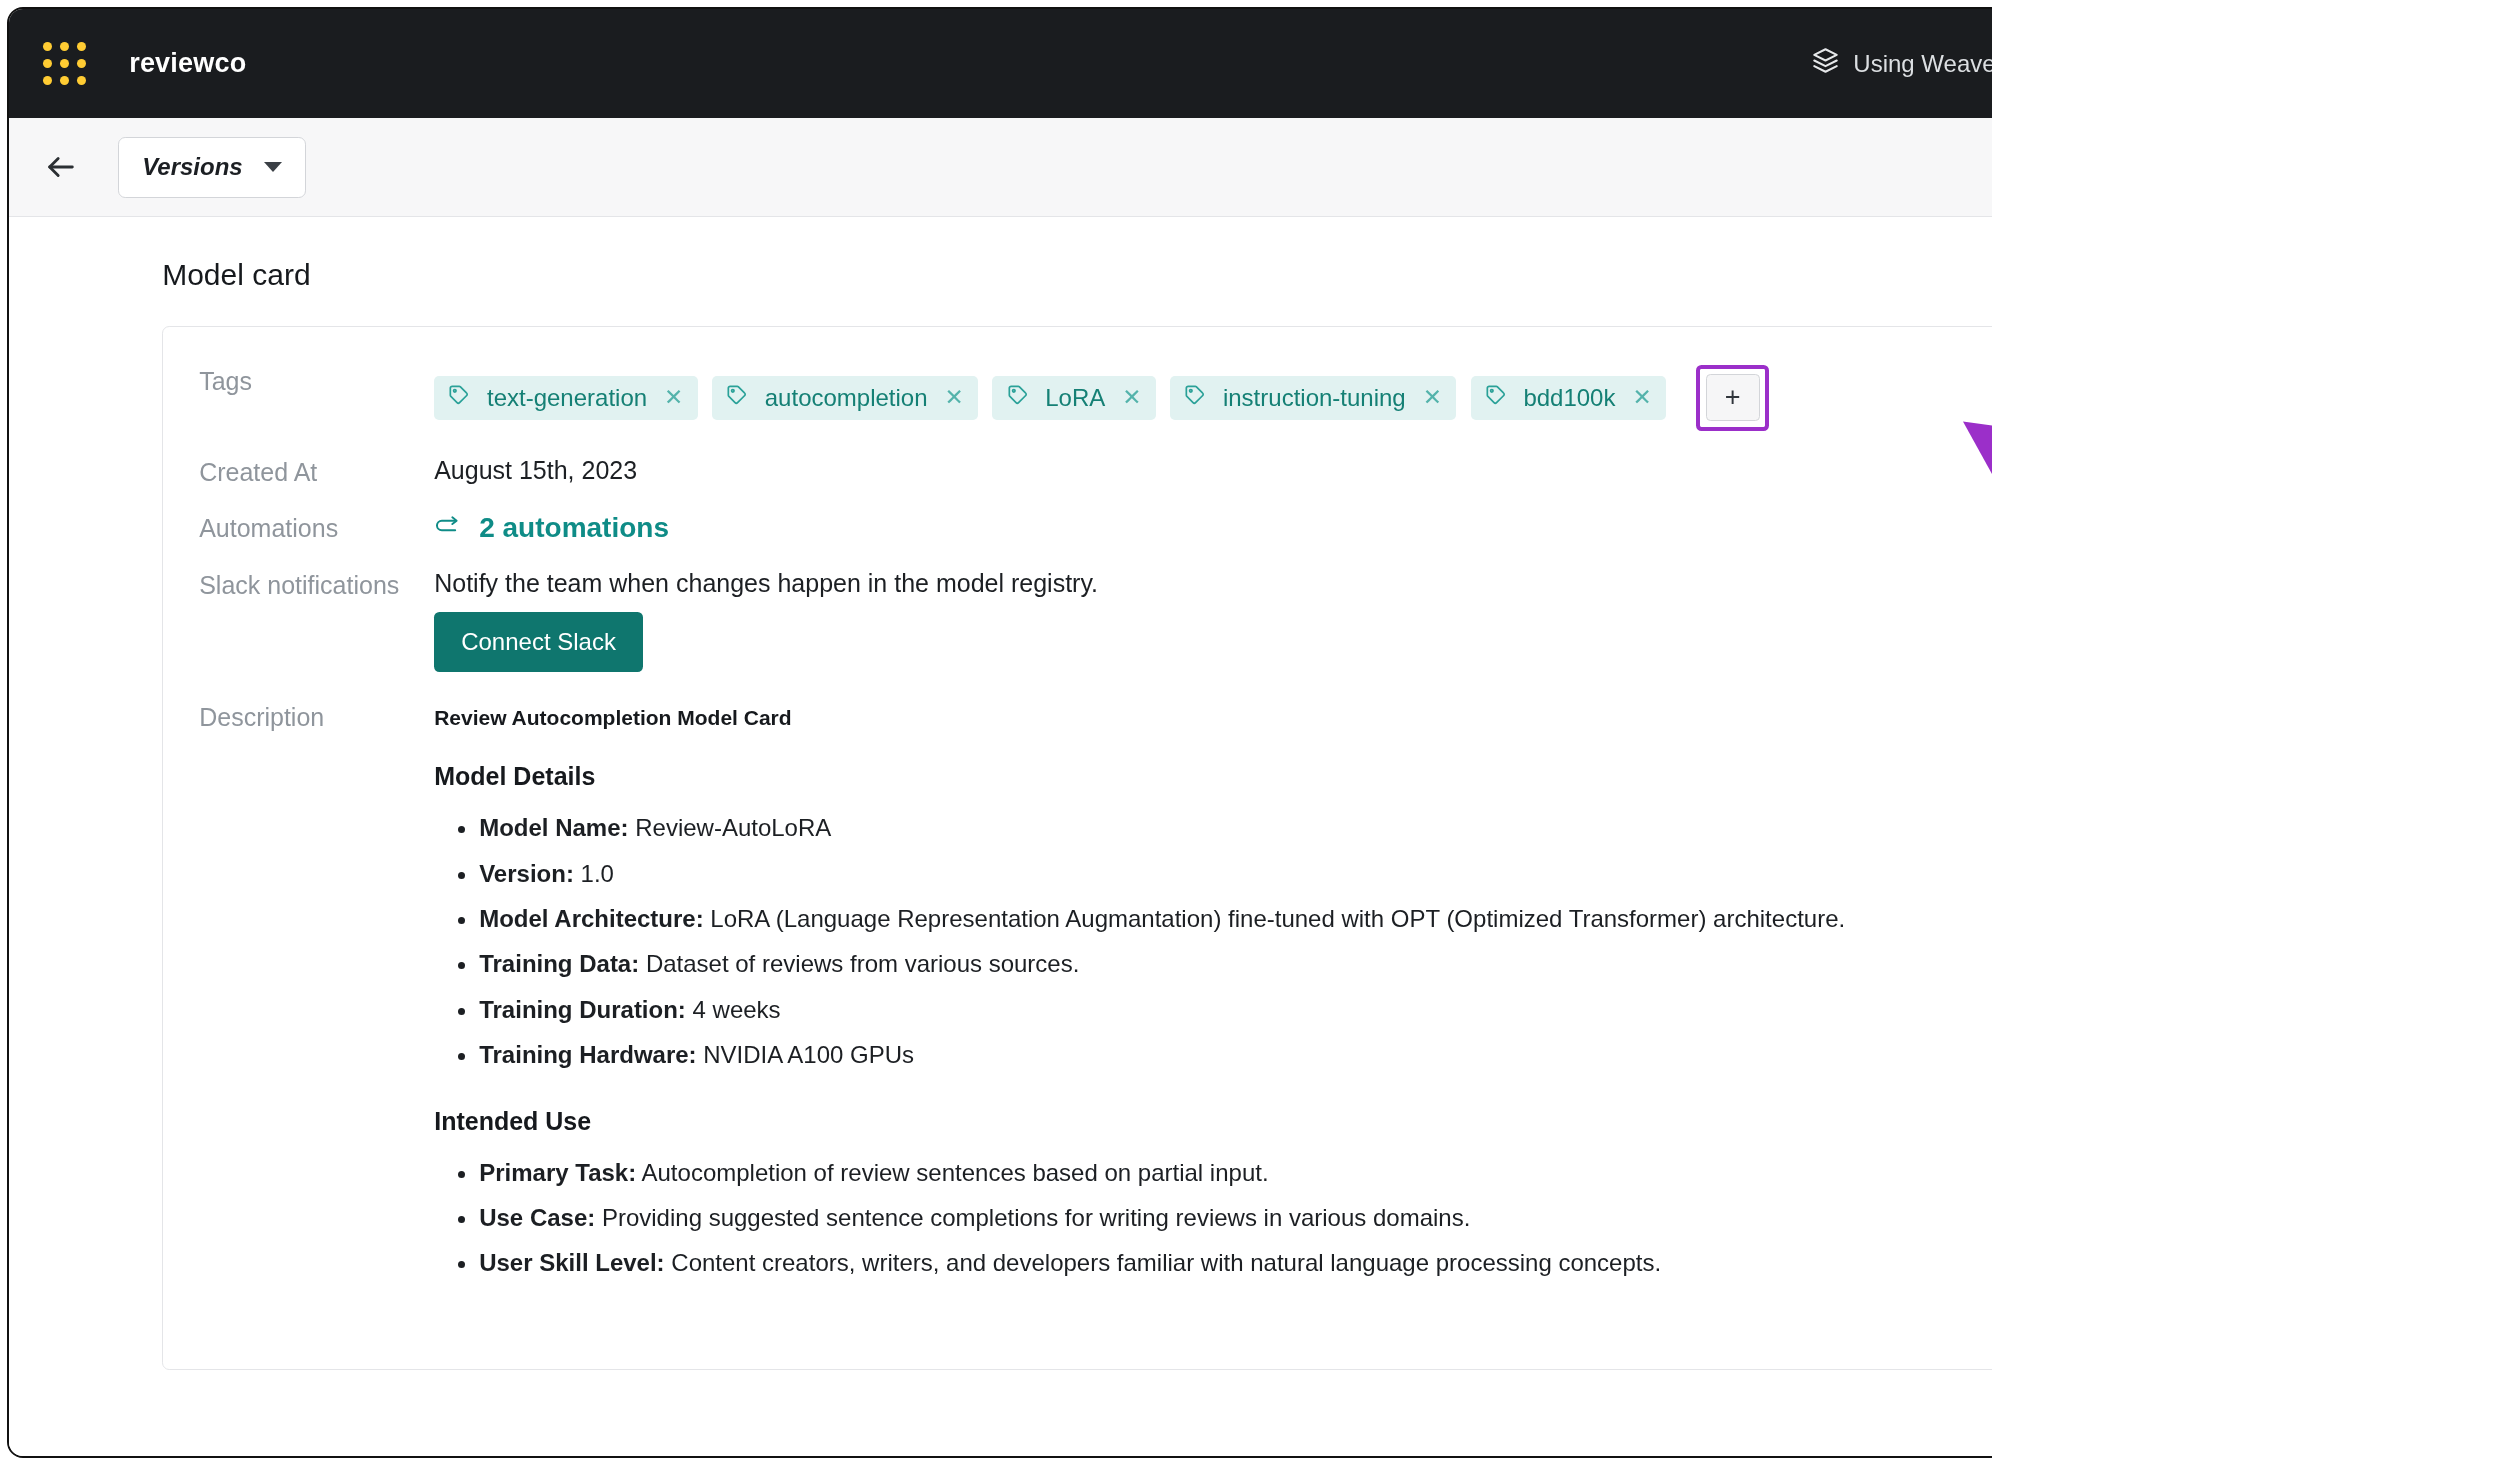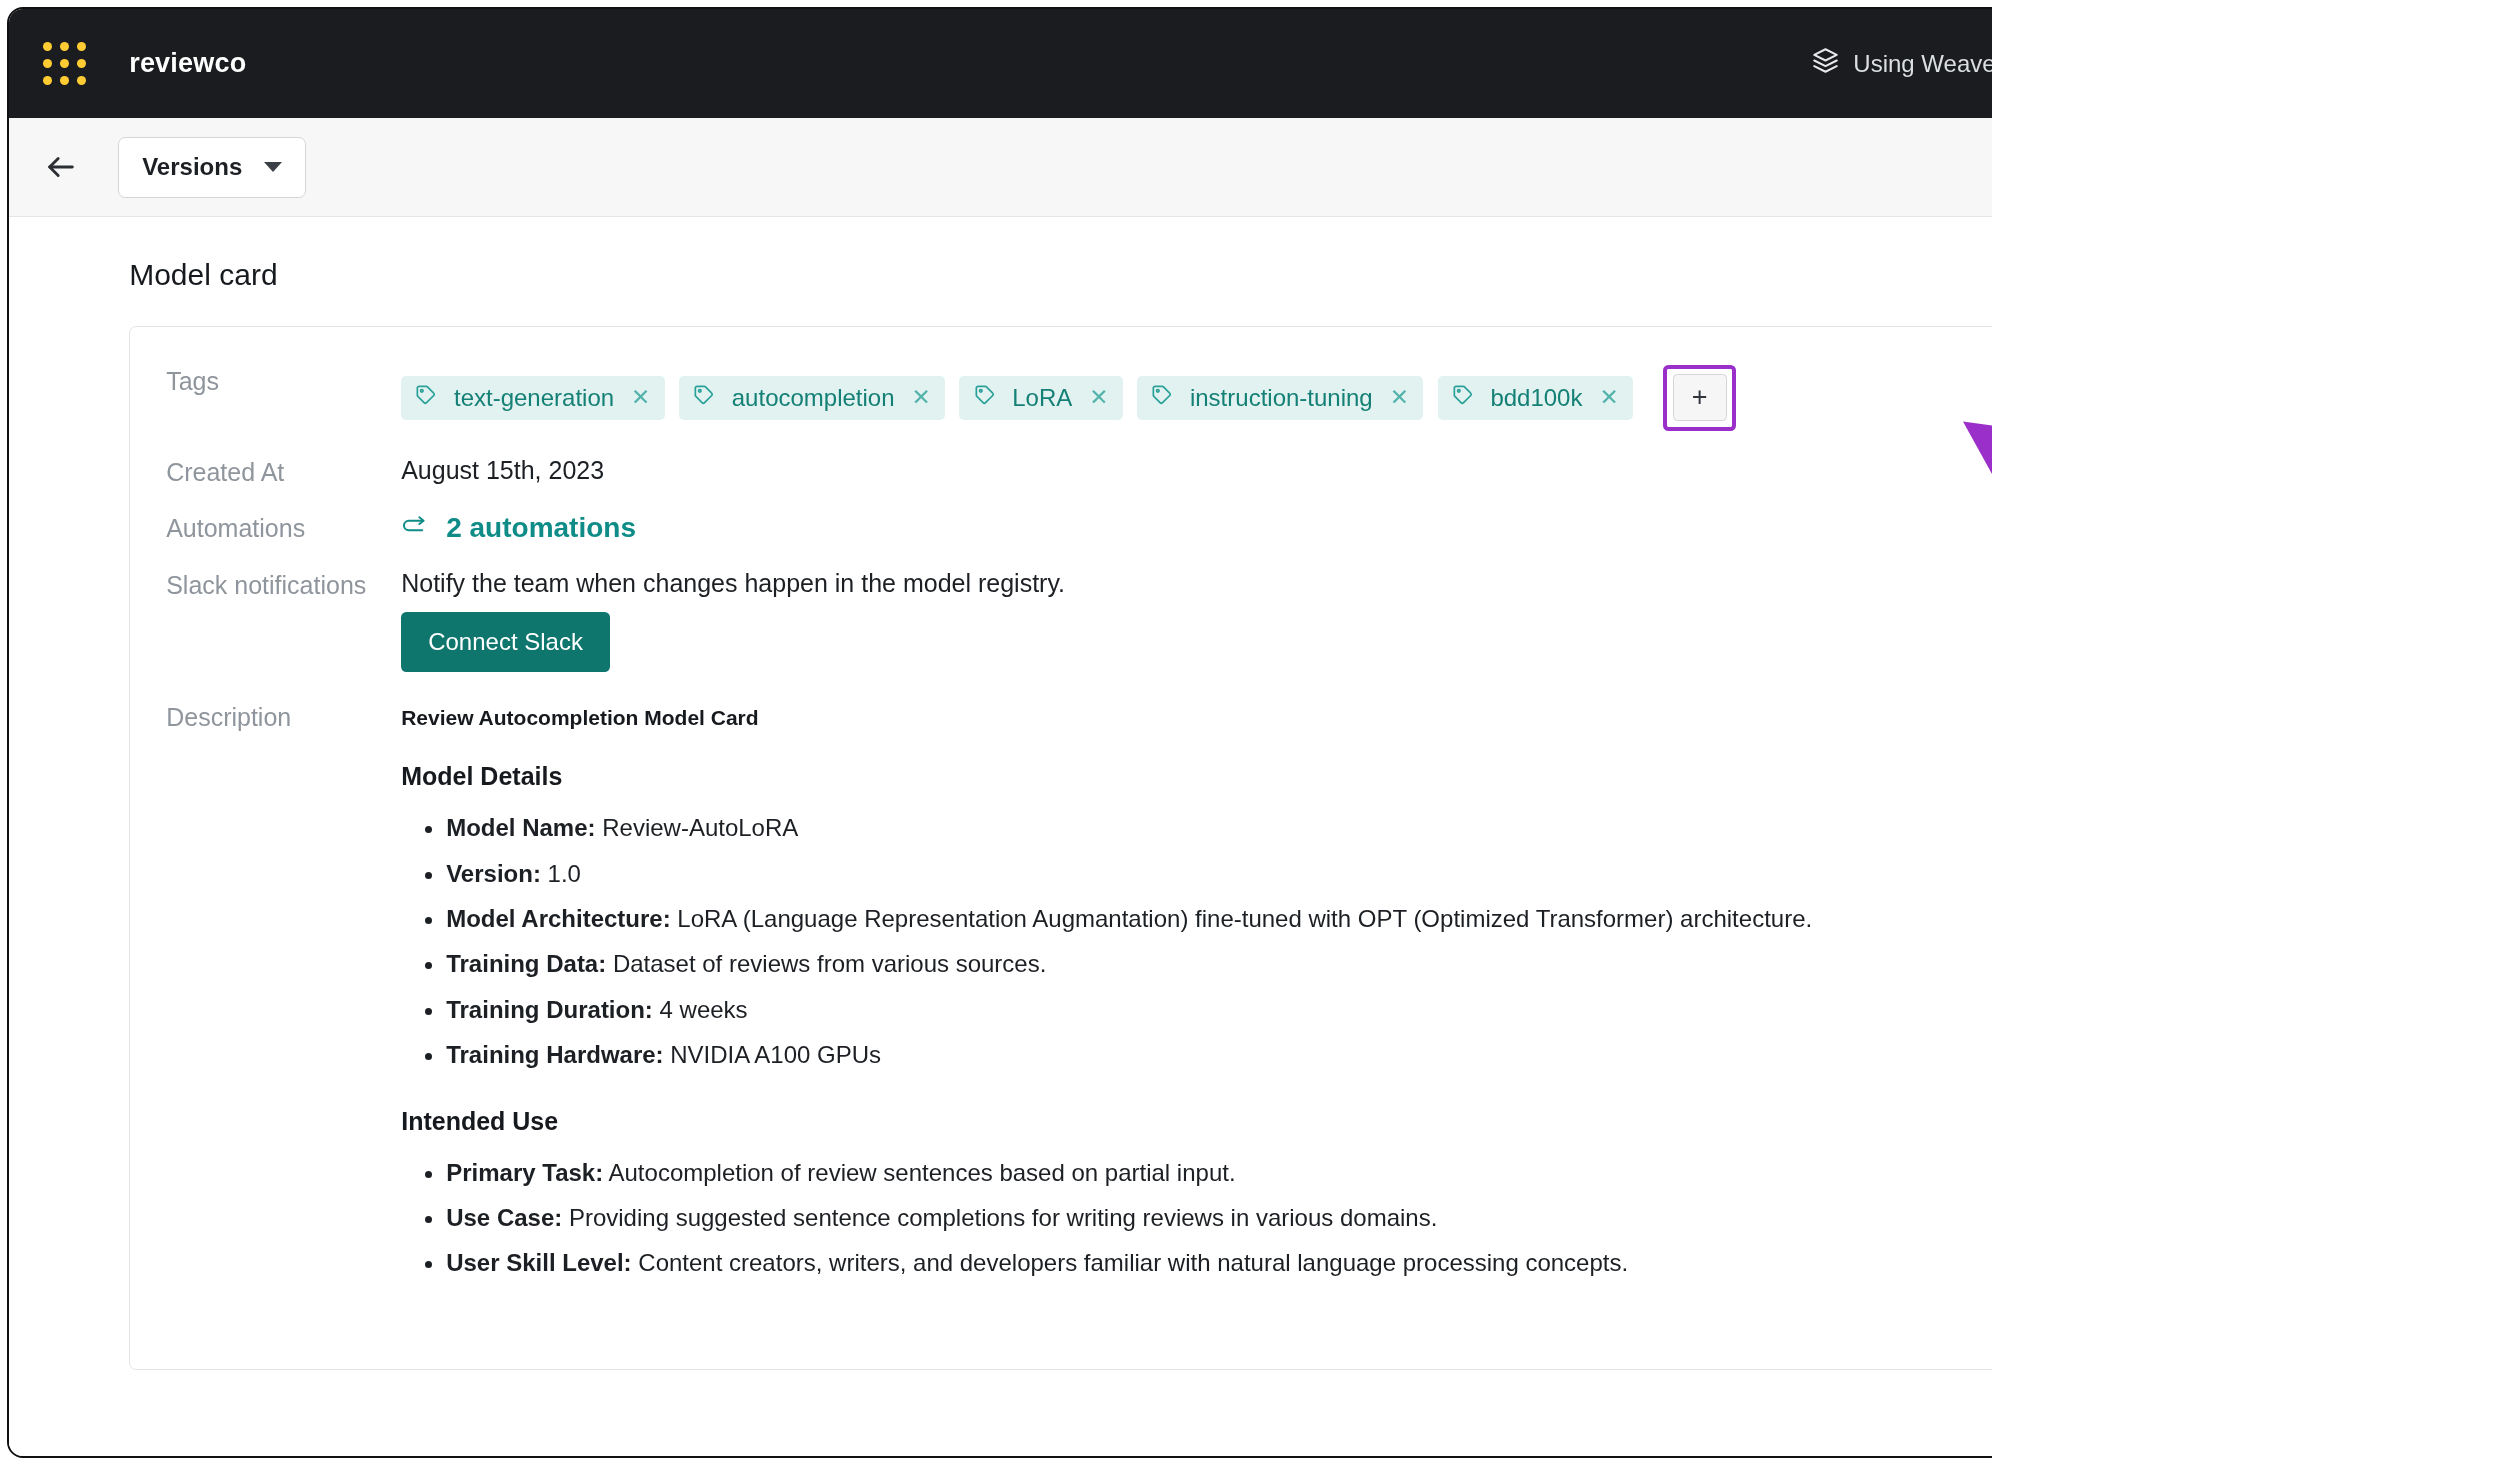--- a/index.html
+++ b/index.html
@@ -131,20 +131,21 @@
     gap: 21.5px;
     height: 61px;
     padding: 0 23px;
     border: 0.9px solid #d3d5d9;
     border-radius: 7.2px;
     background: #ffffff;
     font-size: 24px;
     color: #1c1f23;
     font-weight: 600;
     cursor: pointer;
+    font-style: italic;
   }
   .caret-down {
     width: 0; height: 0;
     border-left: 9px solid transparent;
     border-right: 9px solid transparent;
     border-top: 10px solid #3b4046;
   }
   .more-dots {
     margin-left: auto;
     font-size: 30.5px;
@@ -155,21 +156,21 @@
     padding-bottom: 10.8px;
   }
 
   
   .content {
     background: #ffffff;
     padding: 41px 0 0 0;
     height: calc(100% - 208px);
     overflow: hidden;
   }
-  .content-inner { padding: 0 41px 0 21px; }
+  .content-inner { padding: 0 41px 0 54px; }
   .section-title {
     font-size: 30px;
     color: #16191d;
     margin: 0 0 34px 99px;
     font-weight: normal;
   }
   .card {
     border: 0.9px solid #e4e5e8;
     border-radius: 7.2px;
     margin: 0 57px 0 99px;

